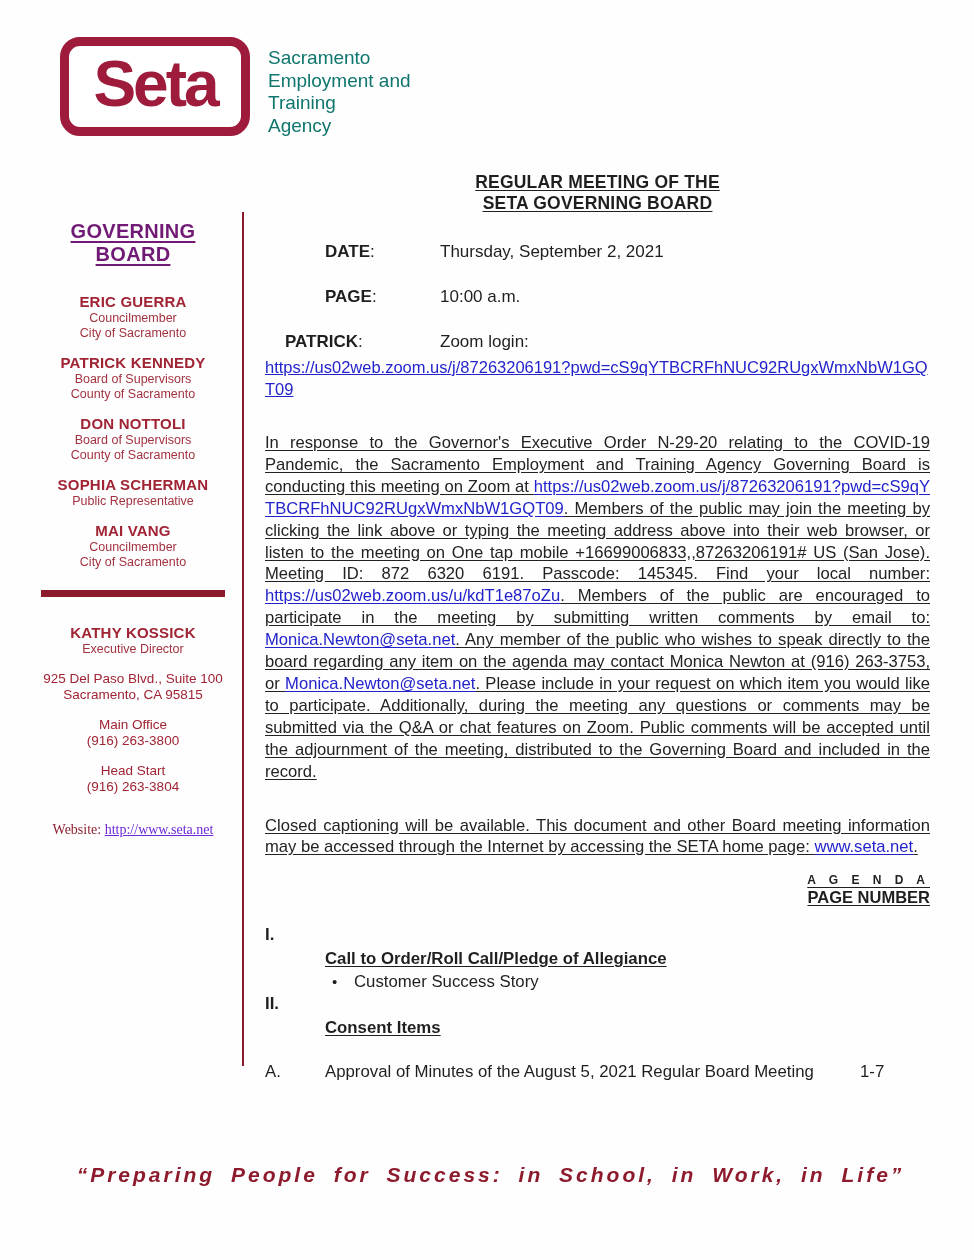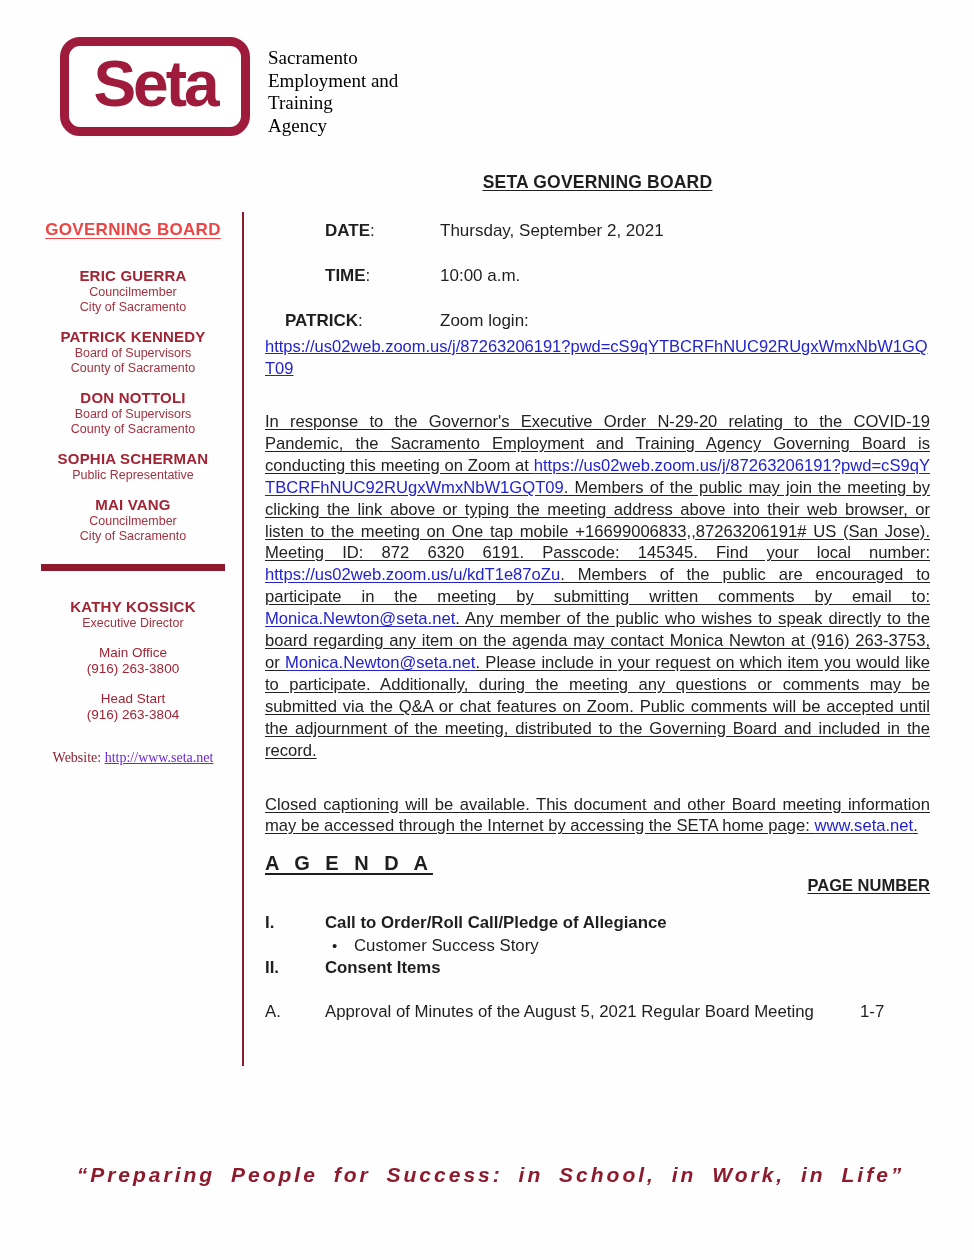--- a/index.html
+++ b/index.html
@@ -22,30 +22,30 @@
     display: flex; align-items: center; justify-content: center;
     background: #fff;
   }
   .logo-mark {
     font-size: 64px; font-weight: bold; color: #9e1b3c;
     letter-spacing: -3px; line-height: 1; margin-top: -6px;
     font-family: "Liberation Sans", sans-serif;
   }
   .org-name {
     position: absolute; left: 268px; top: 8px; width: 170px;
-    color: #000000; font-size: 19px; line-height: 22.5px; font-weight: 500; font-family: Liberation Serif, serif;
+    color: #0f766e; font-size: 19px; line-height: 22.5px; font-weight: 500;
   }
 
   
   .sidebar {
     position: absolute; left: 36px; top: 220px; width: 194px;
     text-align: center; color: #a02434;
   }
   .sb-heading {
-    font-size: 17px; font-weight: bold; color: #ef4444;
+    font-size: 20px; font-weight: bold; color: #701a75;
     text-decoration: underline; text-underline-offset: 3px;
     letter-spacing: 0.3px; margin-bottom: 27px;
   }
   .member { margin-bottom: 13px; }
   .member-name { font-size: 15px; font-weight: bold; line-height: 18px; letter-spacing: 0.2px; }
   .member-line { font-size: 12.5px; line-height: 15px; color: #a33240; }
   .sb-bar { height: 7px; background: #8c1a2c; margin: 20px 5px 27px 5px; }
   .sb-addr, .sb-contact { margin-top: 14px; font-size: 13.5px; line-height: 16px; }
   .sb-website {
     margin-top: 27px; font-family: "Liberation Serif", serif;
@@ -80,35 +80,35 @@
   }
   .doc-link { color: #2323cc; text-decoration: underline; cursor: pointer; }
   .brk { word-break: break-all; }
 
   .body-para {
     margin-top: 32px; font-size: 16.6px; line-height: 21.9px;
     text-align: justify; text-decoration: underline; text-underline-offset: 2px;
     color: #222;
   }
   .agenda-heading {
-    margin-top: 15px; text-align: left; font-size: 20px; font-weight: bold;
+    margin-top: 15px; text-align: right; font-size: 12px; font-weight: bold;
     letter-spacing: 5px;
   }
   .agenda-heading span { text-decoration: underline; text-underline-offset: 3px; }
   .page-number-heading {
     margin-top: 1px; text-align: right; font-size: 16.5px; font-weight: bold;
   }
   .page-number-heading span { text-decoration: underline; text-underline-offset: 2px; }
 
   .agenda-list { margin-top: 17px; font-size: 16.8px; }
   .agenda-item { display: grid; grid-template-columns: 60px 520px 1fr; line-height: 22px; }
   .agenda-item + .agenda-item { margin-top: 22px; }
   .a-num { font-weight: bold; }
   .a-letter { font-weight: normal; }
-  .a-title { font-weight: bold; text-underline-offset: 2px; }
+  .a-title { font-weight: bold; text-decoration: underline; text-underline-offset: 2px; margin-top: 24px; }
   .a-text { font-weight: normal; }
   .a-page { text-align: left; padding-left: 15px; }
   .a-bullet-row { display: flex; margin: 1px 0 0 67px; line-height: 22px; }
   .a-bullet-glyph { width: 22px; font-size: 15px; }
 
   
   .footer {
     position: absolute; left: 7px; right: 0; top: 1163px;
     text-align: center;
     color: #8e1b2d; font-size: 21px; font-weight: bold; font-style: italic;
@@ -162,47 +162,52 @@
       <div class="member-line">City of Sacramento</div>
     </div>
 
     <div class="sb-bar"></div>
 
     <div class="member">
       <div class="member-name">KATHY KOSSICK</div>
       <div class="member-line">Executive Director</div>
     </div>
 
+    <div class="sb-addr">
+      <div>925 Del Paso Blvd., Suite 100</div>
+      <div>Sacramento, CA 95815</div>
+    </div>
 
     <div class="sb-contact">
       <div>Main Office</div>
       <div>(916) 263-3800</div>
     </div>
 
     <div class="sb-contact">
       <div>Head Start</div>
       <div>(916) 263-3804</div>
     </div>
 
     <div class="sb-website">
       <span>Website: </span><a>http://www.seta.net</a>
     </div>
   </div>
 
   <div class="main">
     <div class="doc-title">
+      <div>REGULAR MEETING OF THE</div>
       <div class="title-l2"><span>SETA GOVERNING BOARD</span></div>
     </div>
 
     <div class="meta-rows">
       <div class="meta-row">
         <span class="meta-cell pad60"><span class="meta-label">DATE</span><span>:</span></span><span>Thursday, September 2, 2021</span>
       </div>
       <div class="meta-row">
-        <span class="meta-cell pad60"><span class="meta-label">TIME</span><span>:</span></span><span>10:00 a.m.</span>
+        <span class="meta-cell pad60"><span class="meta-label">PAGE</span><span>:</span></span><span>10:00 a.m.</span>
       </div>
       <div class="meta-row">
         <span class="meta-cell pad20"><span class="meta-label">PATRICK</span><span>:</span></span><span>Zoom login:</span>
       </div>
       <div class="url-line">
         <a class="doc-link brk">https://us02web.zoom.us/j/87263206191?pwd=cS9qYTBCRFhNUC92RUgxWmxNbW1GQT09</a>
       </div>
     </div>
 
     <p class="body-para"><span>In response to the Governor's Executive Order N-29-20 relating to the COVID-19 Pandemic, the Sacramento Employment and Training Agency Governing Board is conducting this meeting on Zoom at </span><a class="doc-link brk">https://us02web.zoom.us/j/87263206191?pwd=cS9qYTBCRFhNUC92RUgxWmxNbW1GQT09</a><span>. Members of the public may join the meeting by clicking the link above or typing the meeting address above into their web browser, or listen to the meeting on One tap mobile +16699006833,,87263206191# US (San Jose). Meeting ID: 872 6320 6191. Passcode: 145345.  Find your local number: </span><a class="doc-link">https://us02web.zoom.us/u/kdT1e87oZu</a><span>. Members of the public are encouraged to participate in the meeting by submitting written comments by email to: </span><a class="doc-link">Monica.Newton@seta.net</a><span>. Any member of the public who wishes to speak directly to the board regarding any item on the agenda may contact Monica Newton at (916) 263-3753, or </span><a class="doc-link">Monica.Newton@seta.net</a><span>. Please include in your request on which item you would like to participate. Additionally, during the meeting any questions or comments may be submitted via the Q&amp;A or chat features on Zoom. Public comments will be accepted until the adjournment of the meeting, distributed to the Governing Board and included in the record.</span></p>

